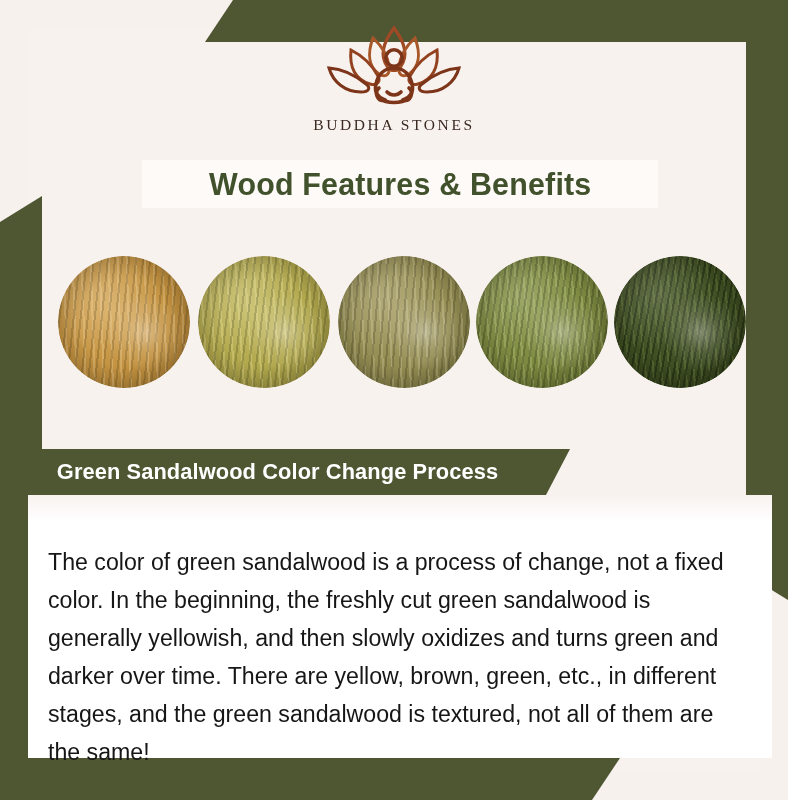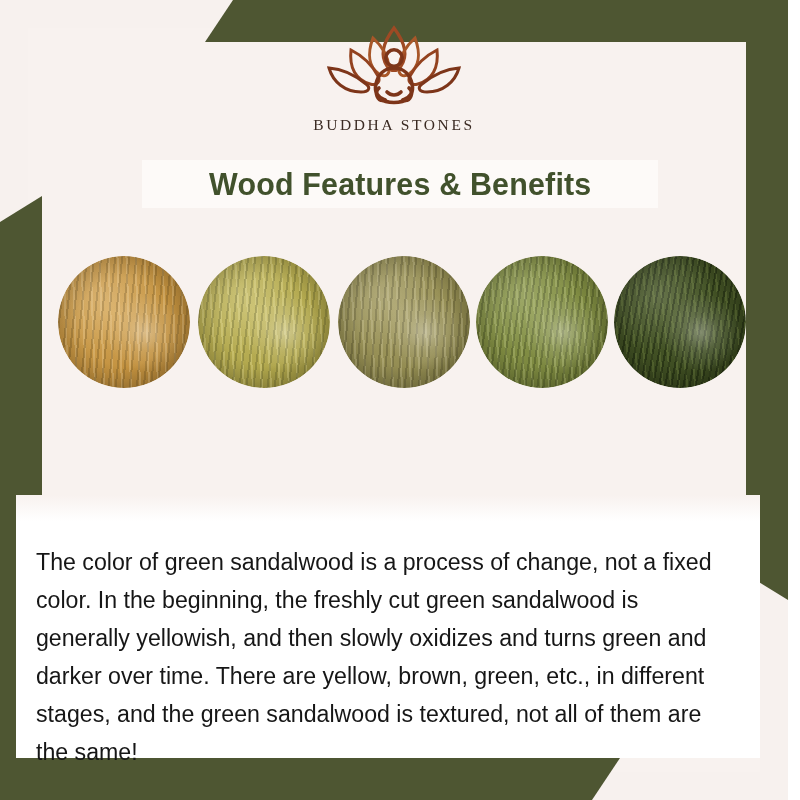--- a/index.html
+++ b/index.html
@@ -158,21 +158,21 @@
     font-family: "Liberation Sans Narrow", "Liberation Sans", sans-serif;
     font-size: 22.5px;
     font-weight: 700;
     letter-spacing: 0.1px;
     transform: scaleX(0.97);
   }
 
   
   .copy-card {
     position: absolute;
-    left: 16px;
+    left: 28px;
     top: 495px;
     width: 744px;
     height: 263px;
     background: #ffffff;
   }
   .copy-card .fade {
     position: absolute;
     top: 0;
     left: 0;
     right: 0;
@@ -279,19 +279,22 @@
 
     <div class="bead" style="left:614px">
       <div class="grain" style="background:
              repeating-linear-gradient(100deg, rgba(24,34,12,0.52) 0 2px, rgba(0,0,0,0) 2px 6px),
              repeating-linear-gradient(84deg, rgba(110,128,64,0.40) 0 2px, rgba(0,0,0,0) 2px 8px),
              radial-gradient(circle at 44% 40%, #4c5c2a 0%, #3e4d22 55%, #2b3715 100%);"></div>
       <div class="shade"></div>
     </div>
   </div>
 
+  <div class="ribbon">
+    <span class="ribbon-text">Green Sandalwood Color Change Process</span>
+  </div>
 
   <div class="copy-card">
     <div class="fade"></div>
     <p class="copy-text">The color of green sandalwood is a process of change, not a fixed color. In the beginning, the freshly cut green sandalwood is generally yellowish, and then slowly oxidizes and turns green and darker over time. There are yellow, brown, green, etc., in different stages, and the green sandalwood is textured, not all of them are the same!</p>
   </div>
 
 </div>
 
 </body></html>

